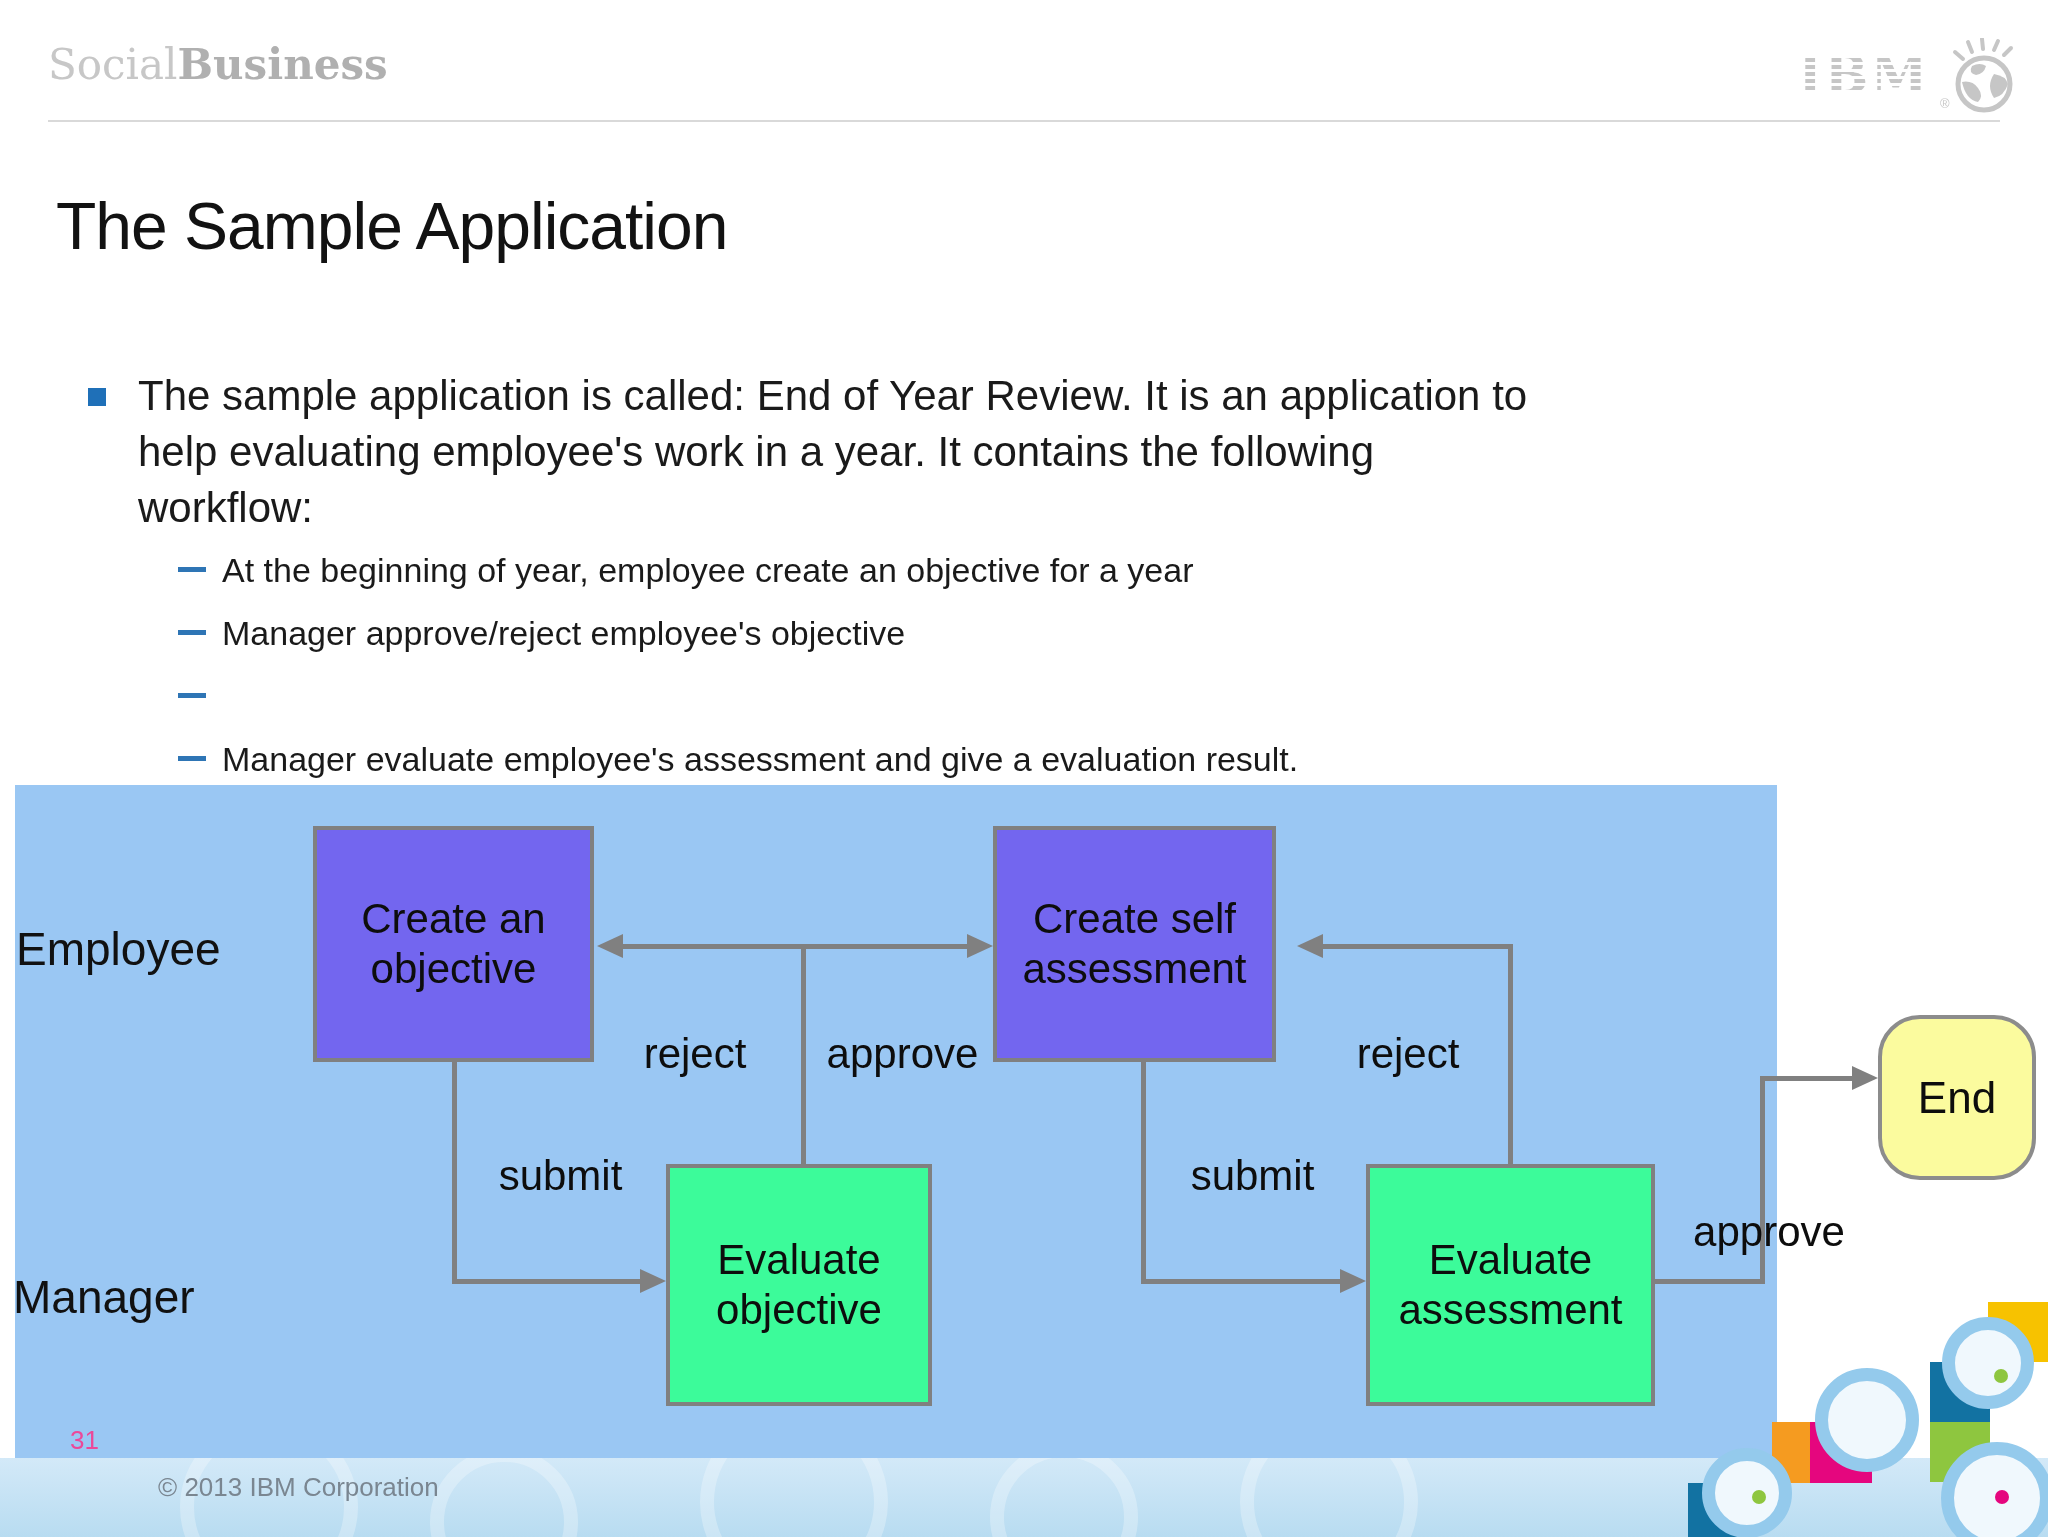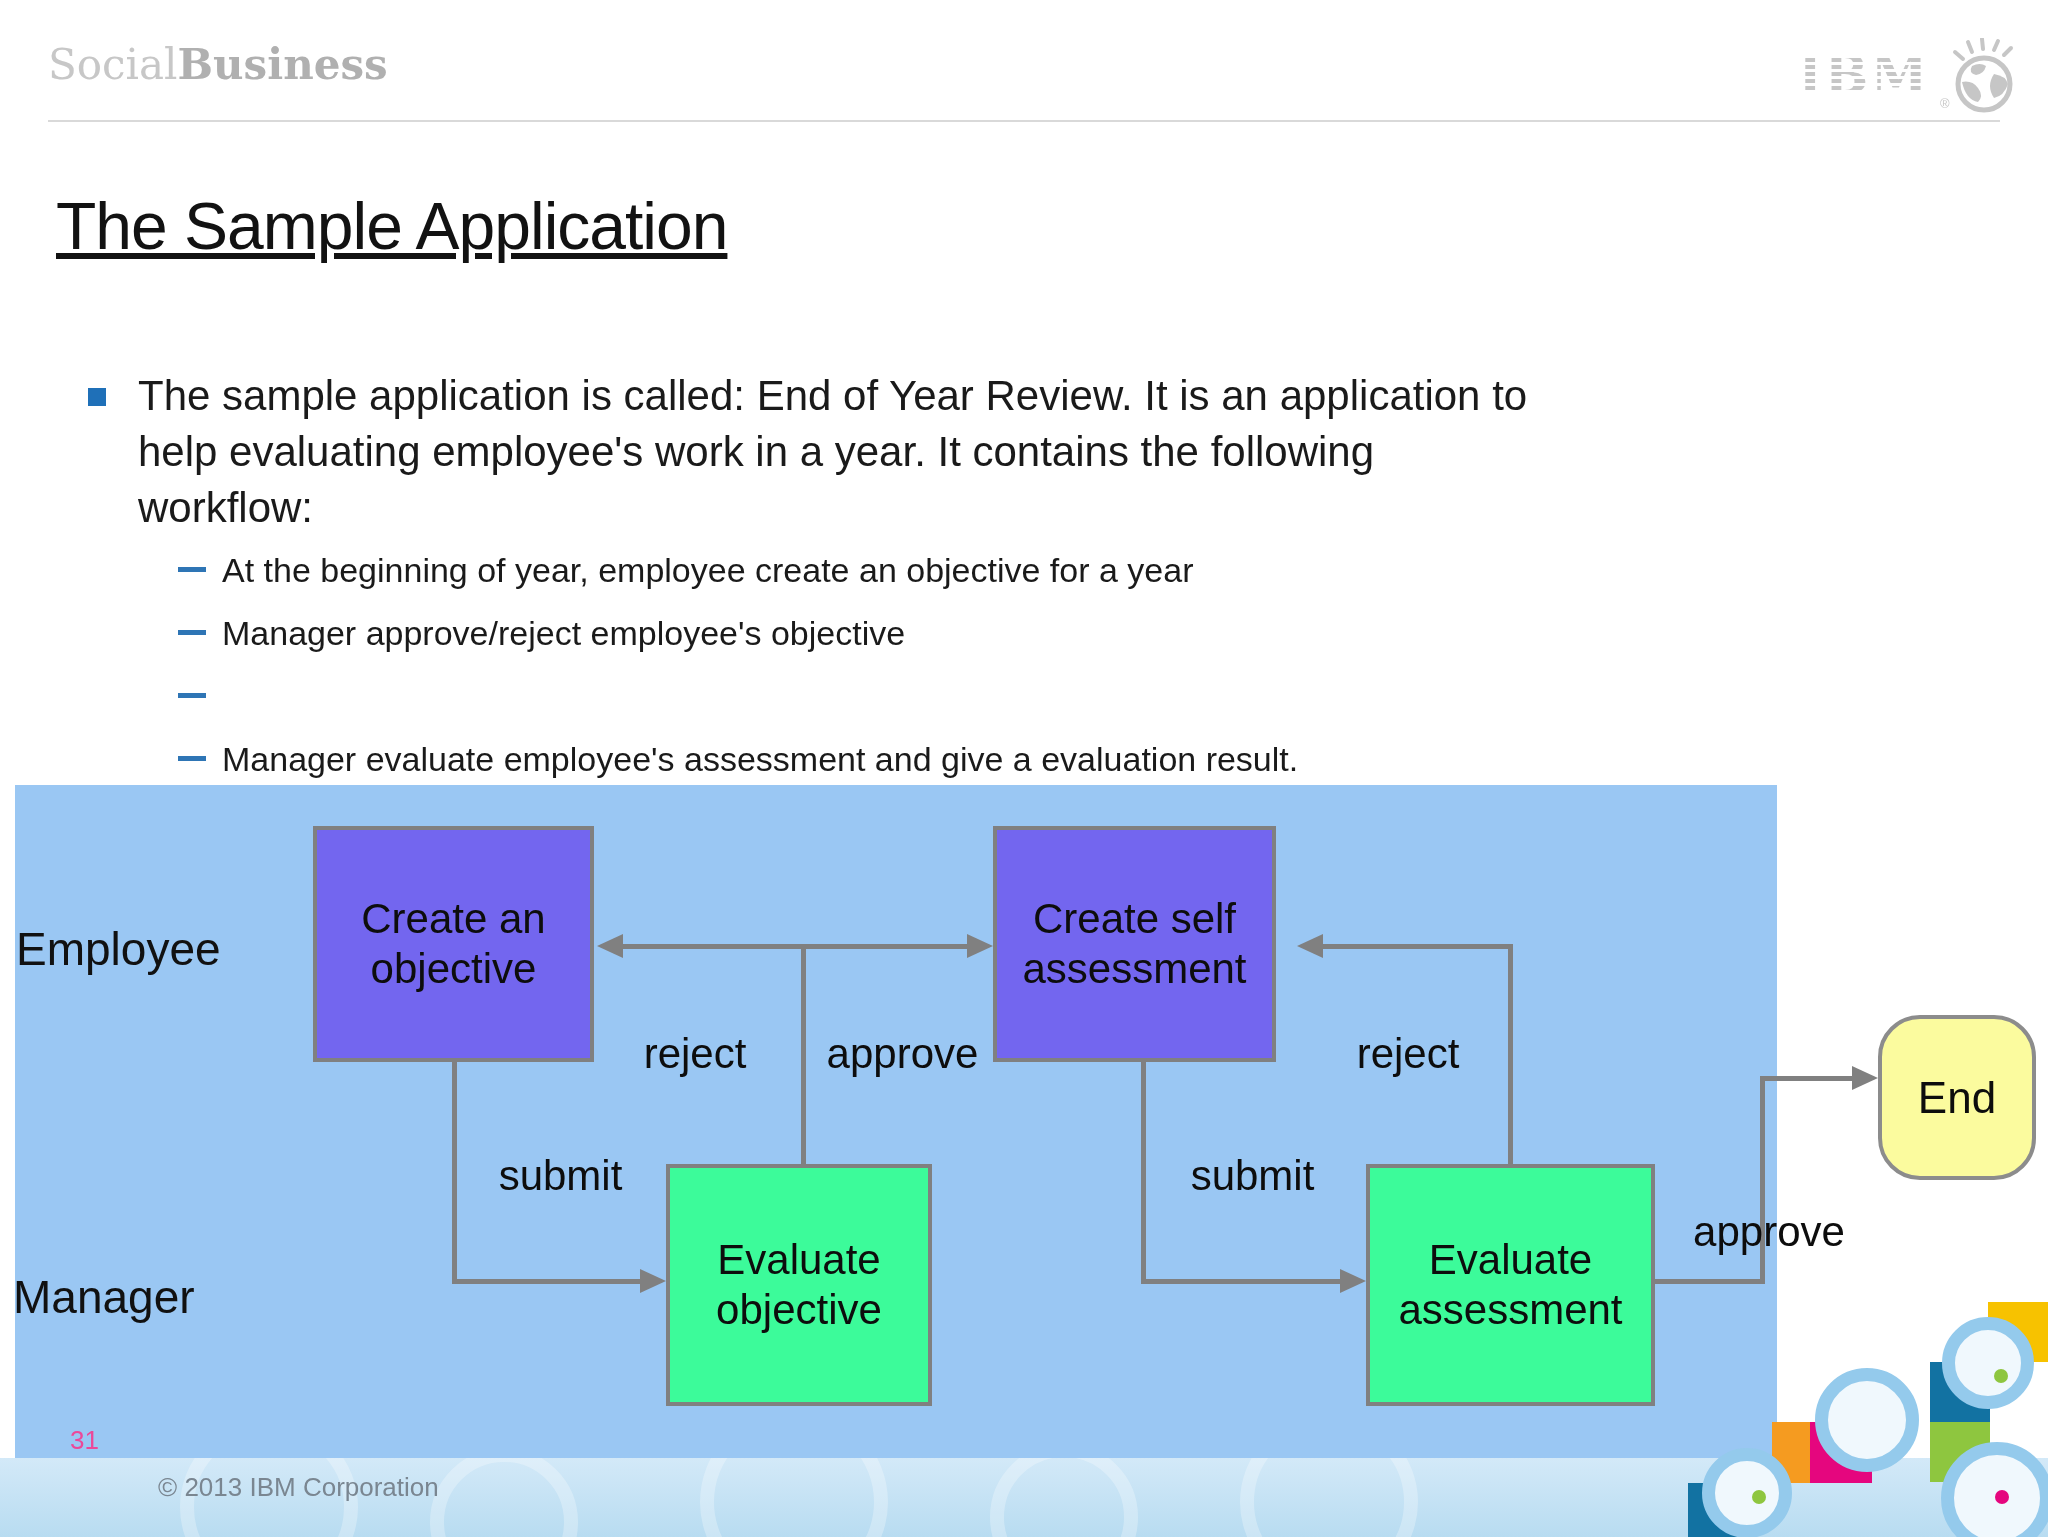--- a/index.html
+++ b/index.html
@@ -17,21 +17,21 @@
   #ibm-logo{left:1798px;top:42px;height:72px;}
   #ibm-text{
     font-family:"DejaVu Serif",serif;font-weight:700;font-size:52px;line-height:66px;letter-spacing:2px;
     background:repeating-linear-gradient(to bottom,#c6c6c6 0 4px,rgba(255,255,255,0) 4px 7px);
     -webkit-background-clip:text;background-clip:text;color:transparent;
   }
   #ibm-reg{left:1940px;top:96px;font-size:13px;color:#c6c6c6;}
   #globe{left:1952px;top:38px;}
 
   
-  #page-title{left:56px;top:188px;font-size:66px;letter-spacing:-1px;color:#121212;text-decoration:underline;}
+  #page-title{left:56px;top:188px;font-size:66px;letter-spacing:-1px;color:#121212;}
   #bullet-square{left:88px;top:388px;width:18px;height:18px;background:#1f70b8;}
   .body-line{left:138px;width:1760px;font-size:42px;line-height:56px;color:#1a1a1a;}
   #bline1{top:368px;} #bline2{top:424px;} #bline3{top:480px;}
   .sub-row{left:222px;width:1600px;font-size:34px;line-height:42px;color:#1a1a1a;}
   .dash{left:178px;width:28px;height:5px;background:#2e75b5;}
   #sub0{top:549px;} #sub1{top:612px;} #sub2{top:675px;} #sub3{top:738px;}
   #dash0{top:567px;} #dash1{top:630px;} #dash2{top:693px;} #dash3{top:756px;}
 
   
   #diagram-bg{left:15px;top:785px;width:1762px;height:673px;background:#9ac7f3;}

